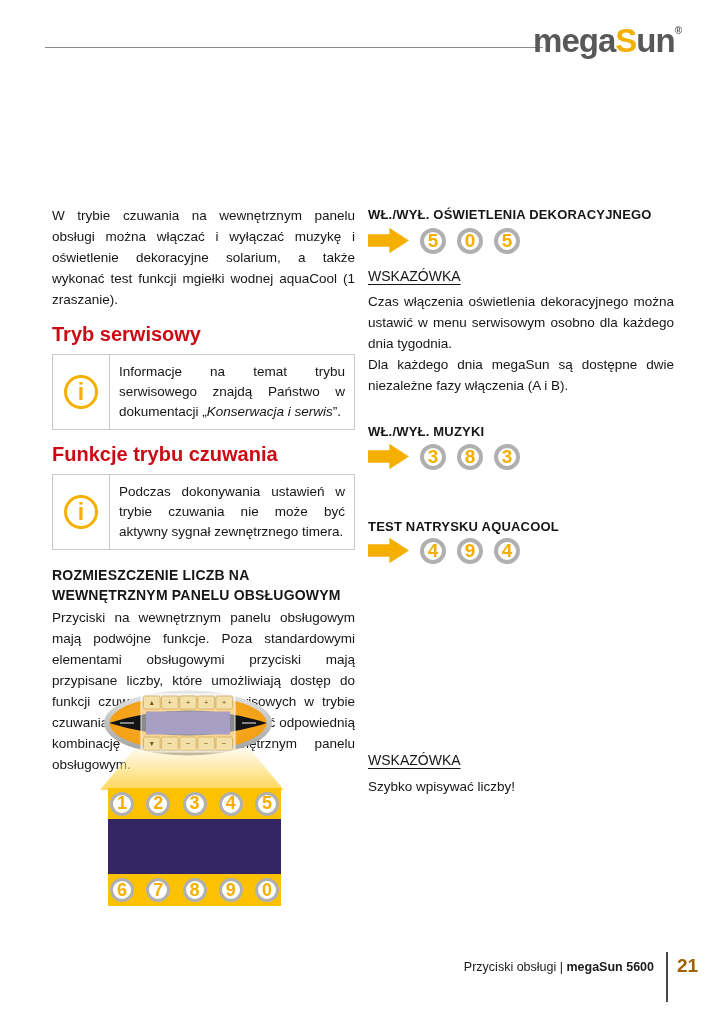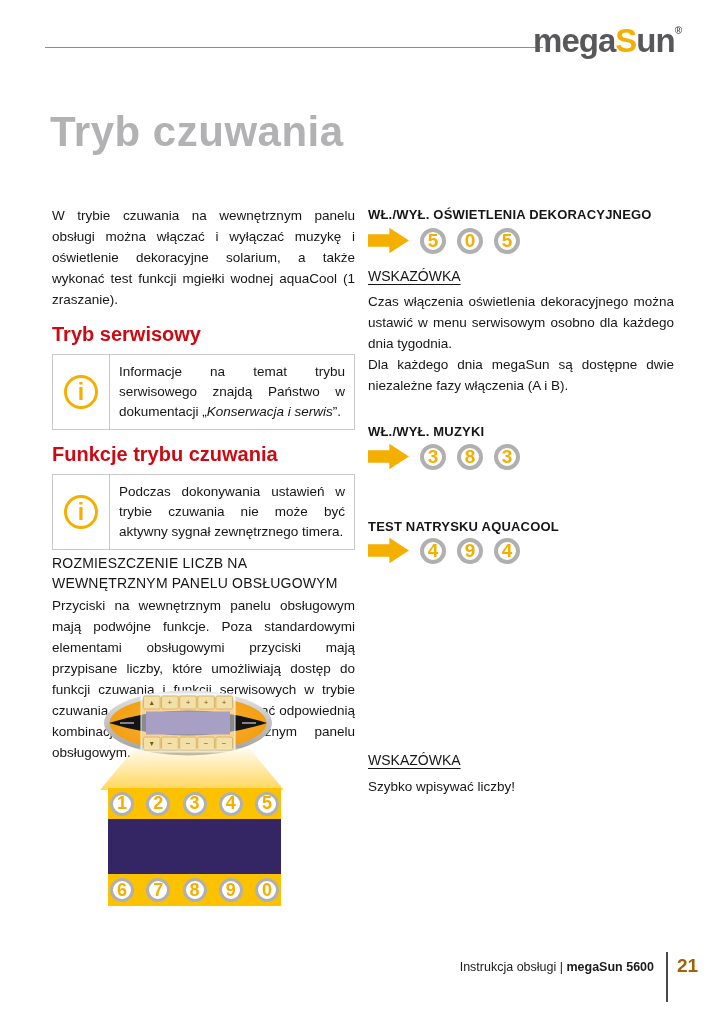--- a/index.html
+++ b/index.html
@@ -26,21 +26,21 @@
   .h2-1 { margin-top:11px; }
   .h2-2 { margin-top:17px; }
 
   .info-box { display:flex; border:1px solid #c9c9c9; margin-top:8px; background:#fff; }
   .icon-cell { width:57px; flex:0 0 57px; border-right:1px solid #c9c9c9; display:flex; align-items:center; justify-content:center; }
   .info-icon { width:34px; height:34px; border:3px solid #f5af00; border-radius:50%; color:#f5af00;
                display:flex; align-items:center; justify-content:center; font-size:23px; font-weight:bold; }
   .info-text { padding:7px 9px; line-height:20px; }
   .info-text .it { font-style:italic; }
 
-  h3.black { margin-top:3px; font-size:14px; font-weight:normal; line-height:20px; letter-spacing:0.2px; }
+  h3.black { margin-top:15px; font-size:14px; font-weight:bold; line-height:20px; letter-spacing:0.2px; }
   .after-h3 { margin-top:2px; }
 
   
   .panel-fig { position:absolute; left:98px; top:690px; width:190px; height:230px; }
   .panel-ellipse { position:absolute; left:5px; top:0; width:170px; height:66px; }
   .beam { position:absolute; left:2px; top:58px; width:184px; height:42px;
           clip-path:polygon(19% 0, 81% 0, 100% 100%, 0 100%);
           background:linear-gradient(to bottom, rgba(255,241,198,0.25), #ffd75c); }
   .keypad { position:absolute; left:10px; top:98px; width:173px; height:118px; }
   .kp-band { height:31px; background:#fcc200; display:flex; justify-content:space-between; align-items:center; padding:0 2px; }
@@ -70,21 +70,20 @@
 </head>
 <body>
 
 <div class="page">
 
   <div class="head-rule"></div>
   <div class="logo">
     <span>mega</span><span class="s">S</span><span>un</span><span class="reg">®</span>
   </div>
 
-  <h1 class="page-title">Tryb czuwania</h1>
 
   <div class="col-left">
     <p class="body">W trybie czuwania na wewnętrznym panelu obsługi można włączać i wyłączać muzykę i oświetlenie dekoracyjne solarium, a także wykonać test funkcji mgiełki wodnej aquaCool (1 zraszanie).</p>
 
     <h2 class="red h2-1">Tryb serwisowy</h2>
     <div class="info-box">
       <div class="icon-cell">
         <div class="info-icon">i</div>
       </div>
       <div class="info-text">
@@ -200,18 +199,18 @@
       <div class="code-circle">4</div>
       <div class="code-circle">9</div>
       <div class="code-circle">4</div>
     </div>
 
     <div class="hint-label" style="top:547px;">WSKAZÓWKA</div>
     <p class="body rpara" style="top:571px;">Szybko wpisywać liczby!</p>
   </div>
 
   <div class="footer-text">
-    <span>Instrukcja obsługi | </span><b>megaSun 5600</b>
+    <span>Przyciski obsługi | </span><b>megaSun 5600</b>
   </div>
   <div class="footer-line"></div>
   <div class="footer-page">21</div>
 
 </div>
 
 </body></html>

